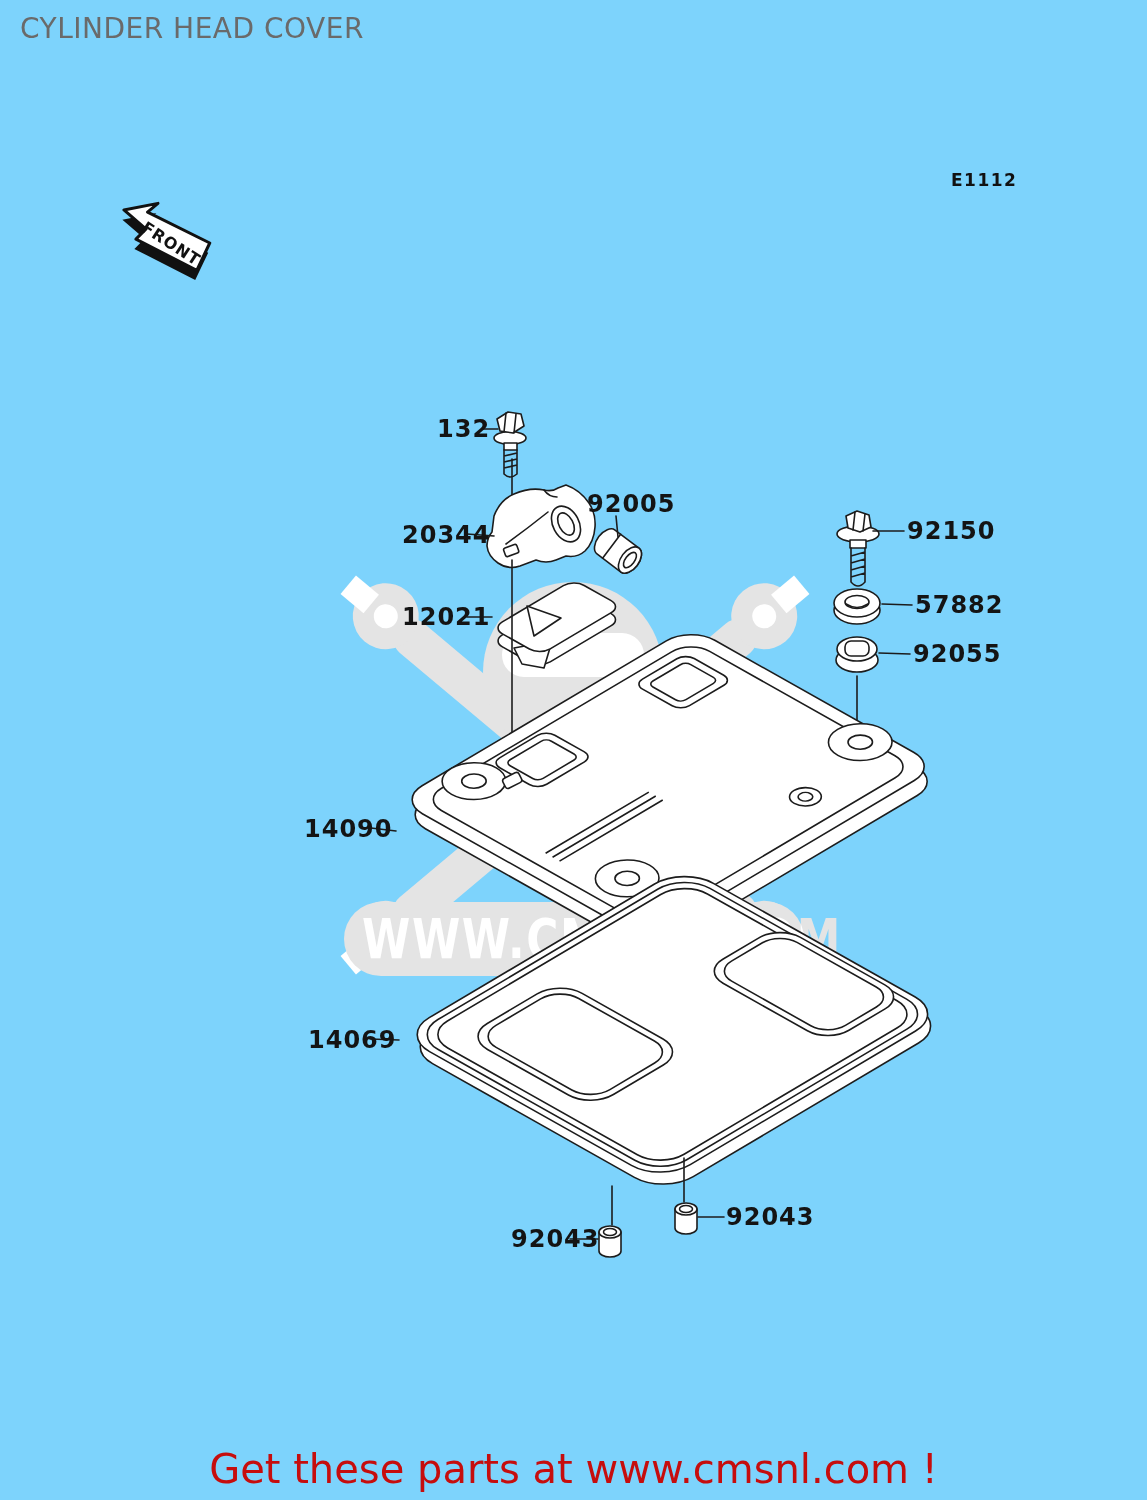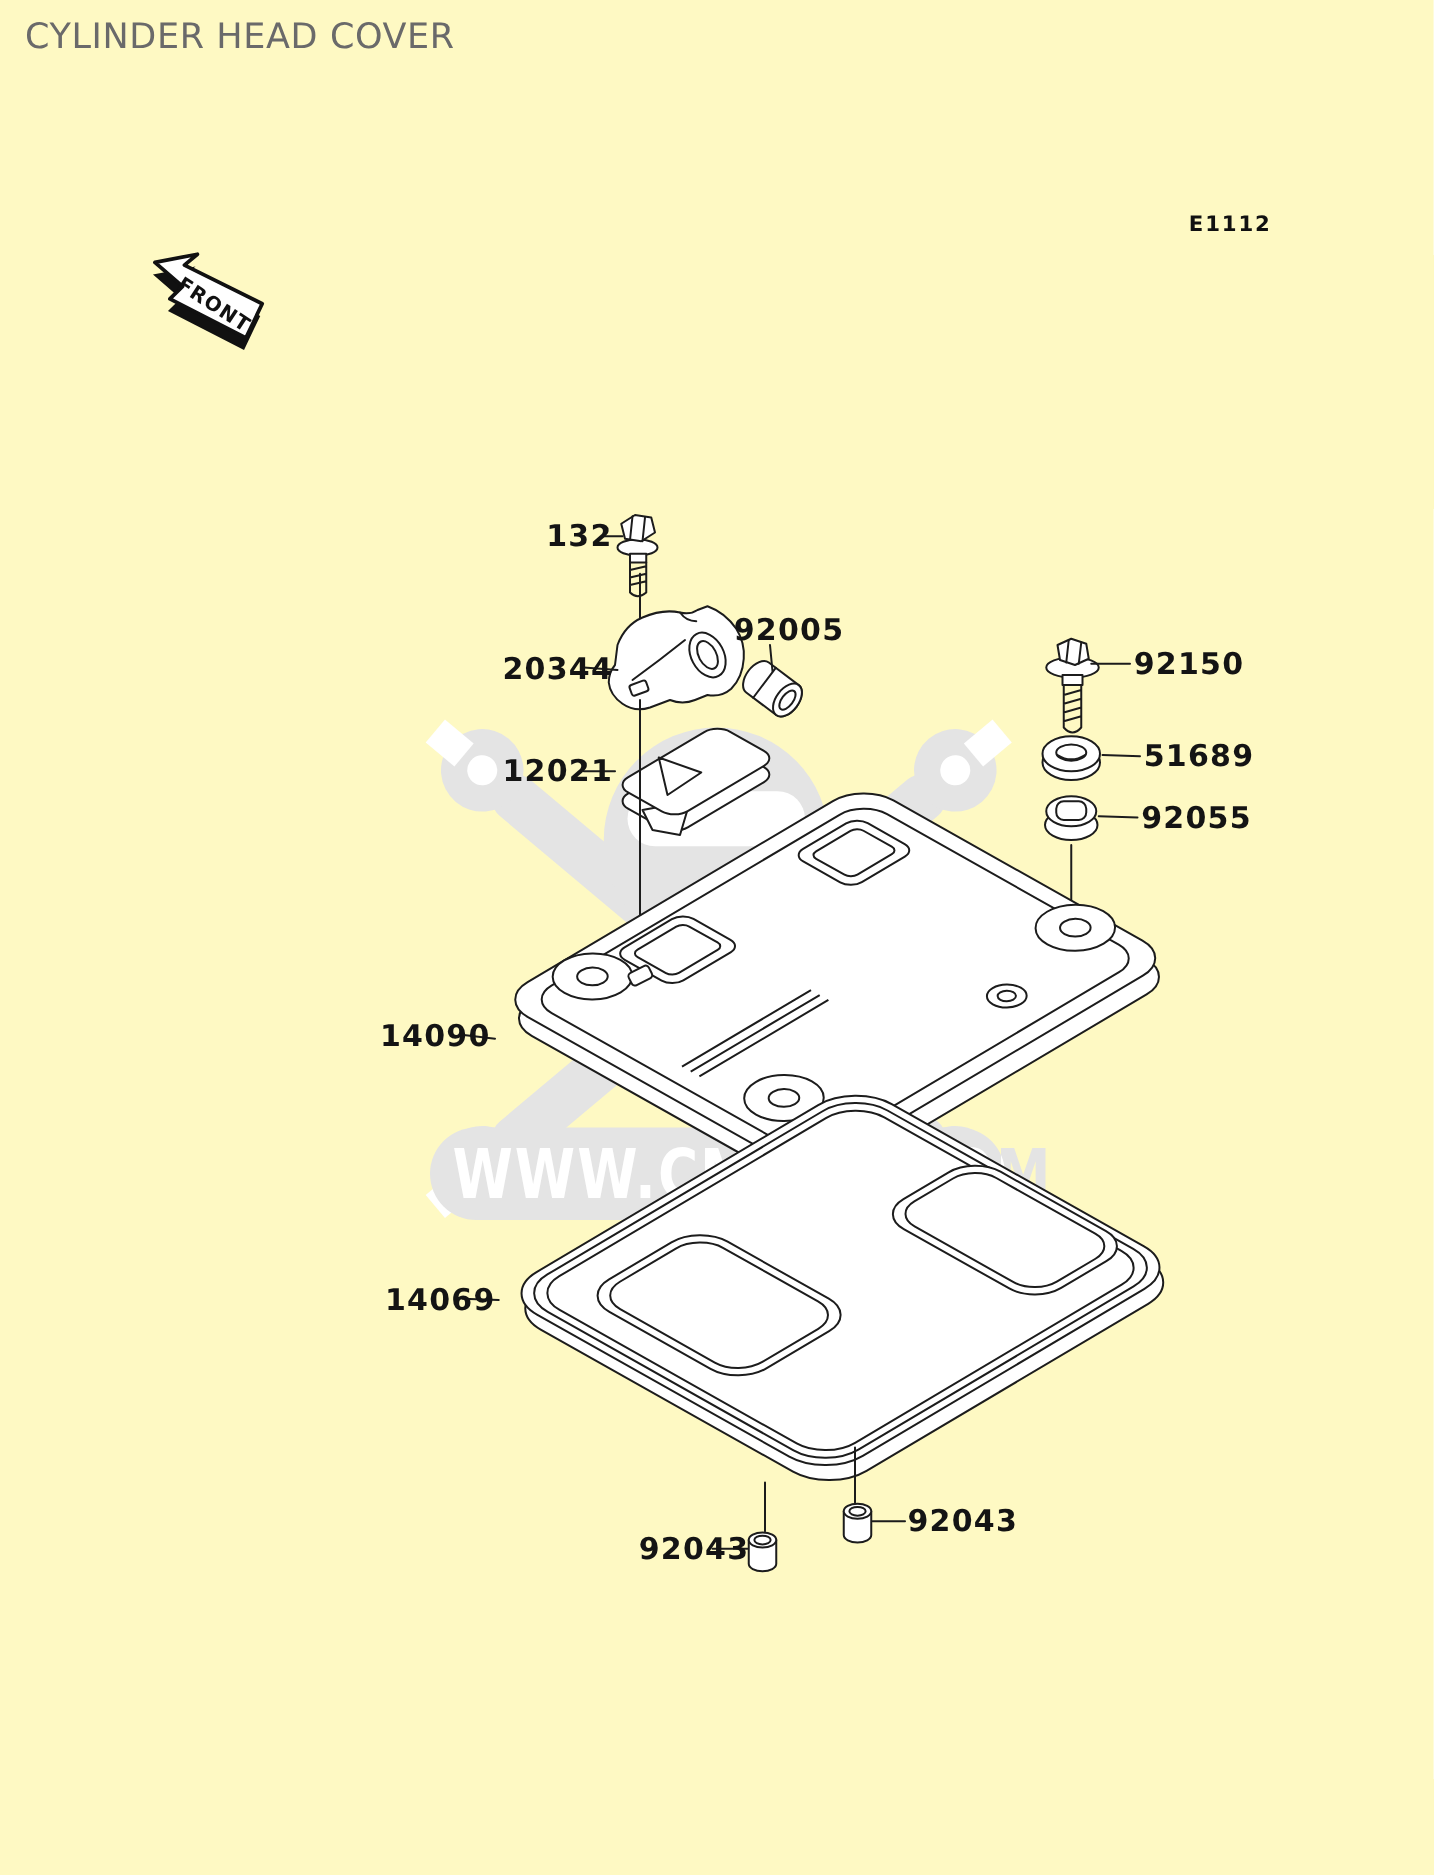--- a/index.html
+++ b/index.html
@@ -1,16 +1,16 @@
 <!DOCTYPE html>
 <html><head>
 <meta charset="utf-8">
 <style>
   html,body{margin:0;padding:0;background:#ffffff;}
-  #page{position:relative;width:1147px;height:1500px;background:#fef9c3;overflow:hidden;
+  #page{position:relative;width:1147px;height:1500px;background:#7dd3fc;overflow:hidden;
         font-family:"DejaVu Sans","Liberation Sans",sans-serif;}
   #page-title{position:absolute;left:20px;top:12px;font-size:28px;color:#6a6a6a;
               letter-spacing:.5px;white-space:nowrap;}
   #diagram-code{position:absolute;left:951px;top:170px;font-size:17px;font-weight:bold;
                 color:#111;letter-spacing:1.5px;}
   .part-label{position:absolute;font-size:24px;font-weight:bold;color:#141414;
               letter-spacing:1px;white-space:nowrap;line-height:24px;}
   #footer-banner{position:absolute;left:0;top:1446px;width:1147px;text-align:center;
                  font-size:40px;color:#c60d0d;white-space:nowrap;}
   svg{position:absolute;left:0;top:0;}
@@ -190,20 +190,21 @@
       <path class="ln" d="M570,1239 L598,1239"></path>
       <path class="ln" d="M724,1217 L698,1217"></path>
     </g>
   </svg>
 
   <div class="part-label" style="left:437px;top:417px;">132</div>
   <div class="part-label" style="left:402px;top:523px;">20344</div>
   <div class="part-label" style="left:587px;top:492px;">92005</div>
   <div class="part-label" style="left:402px;top:605px;">12021</div>
   <div class="part-label" style="left:907px;top:519px;">92150</div>
-  <div class="part-label" style="left:915px;top:593px;">51689</div>
+  <div class="part-label" style="left:915px;top:593px;">57882</div>
   <div class="part-label" style="left:913px;top:642px;">92055</div>
   <div class="part-label" style="left:304px;top:817px;">14090</div>
   <div class="part-label" style="left:308px;top:1028px;">14069</div>
   <div class="part-label" style="left:511px;top:1227px;">92043</div>
   <div class="part-label" style="left:726px;top:1205px;">92043</div>
 
+  <div id="footer-banner">Get these parts at www.cmsnl.com !</div>
 </div>
 
 </body></html>

